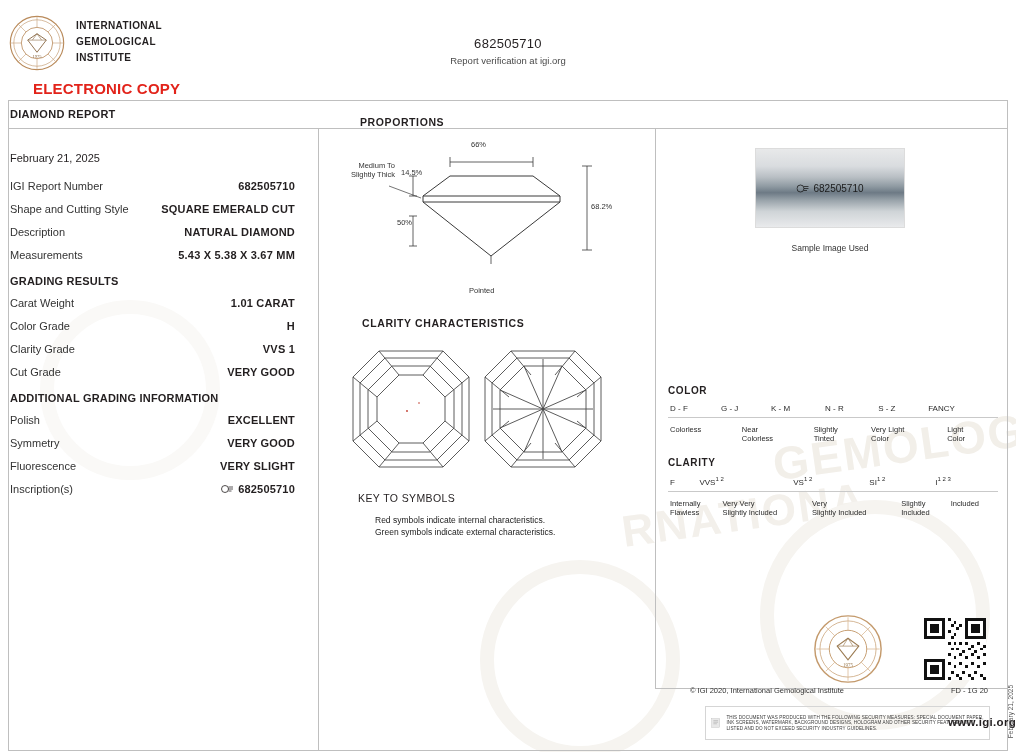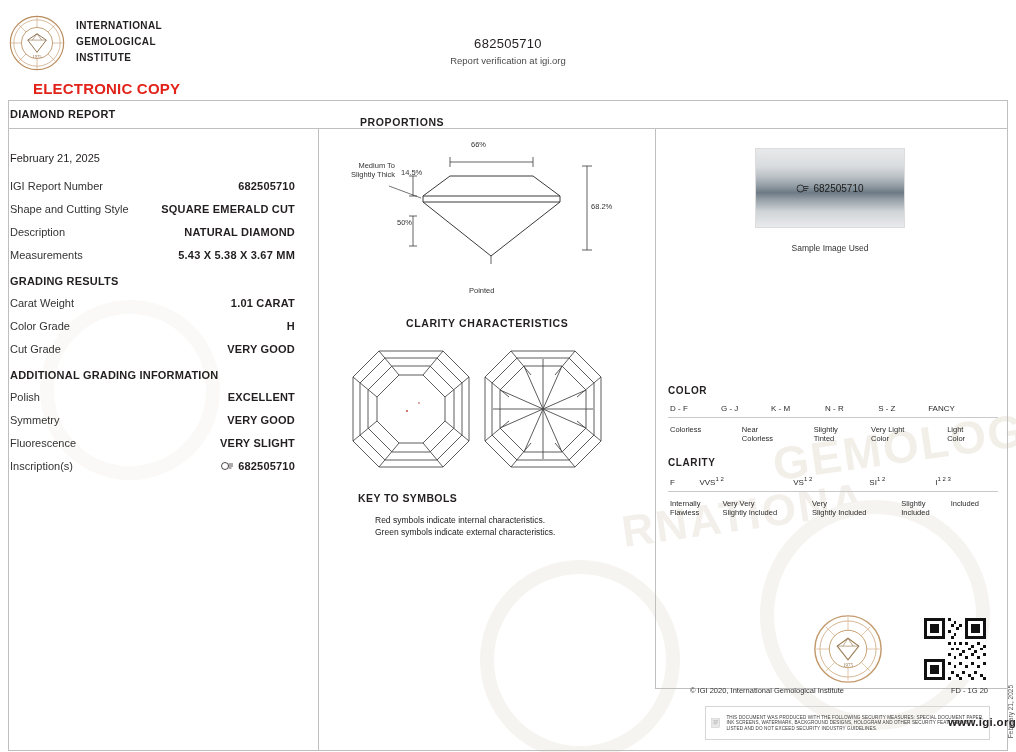--- a/index.html
+++ b/index.html
@@ -109,21 +109,21 @@
   }
   .sample-caption {
     position: absolute; left: 755px; top: 243px; width: 150px;
     text-align: center; font-size: 8.5px; color: #333;
   }
 
   
   .clarity-box { position: absolute; left: 345px; top: 345px; }
   .key-symbols {
     position: absolute; left: 358px; top: 492px;
-    font-size: 10.5px; font-weight: bold; letter-spacing: .4px;
+    font-size: 10.5px; font-weight: normal; letter-spacing: .4px;
   }
   .key-lines {
     position: absolute; left: 375px; top: 514px;
     font-size: 8.5px; line-height: 12px; color: #222;
   }
 
   
   .scale-wrap { position: absolute; left: 668px; top: 385px; width: 330px; }
   .scale-title { font-size: 10px; font-weight: bold; letter-spacing: .6px; margin-bottom: 4px; }
   .scale-table { width: 100%; border-collapse: collapse; }
@@ -232,20 +232,24 @@
 
     <div class="row">
       <span class="k">Carat Weight</span>
       <span class="v">1.01 CARAT</span>
     </div>
     <div class="row">
       <span class="k">Color Grade</span>
       <span class="v">H</span>
     </div>
     <div class="row">
+      <span class="k">Clarity Grade</span>
+      <span class="v">VVS 1</span>
+    </div>
+    <div class="row">
       <span class="k">Cut Grade</span>
       <span class="v">VERY GOOD</span>
     </div>
 
     <div class="section-head">ADDITIONAL GRADING INFORMATION</div>
 
     <div class="row">
       <span class="k">Polish</span>
       <span class="v">EXCELLENT</span>
     </div>
@@ -333,21 +337,21 @@
     <div class="wmnum">
       <svg width="13" height="10" viewBox="0 0 26 20">
         <ellipse cx="8" cy="10" rx="7" ry="7" fill="none" stroke="#1b1b1b" stroke-width="1.6"></ellipse>
         <path d="M15 6 h9 M15 10 h9 M15 14 h6" stroke="#1b1b1b" stroke-width="1.5"></path>
       </svg>
       <span>682505710</span>
     </div>
   </div>
   <div class="sample-caption">Sample Image Used</div>
 
-  <div class="sec-title" style="left:362px; top:317px;margin-left:44px;">CLARITY CHARACTERISTICS</div>
+  <div class="sec-title" style="left:362px; top:317px;">CLARITY CHARACTERISTICS</div>
 
   <div class="clarity-box">
     <svg width="270" height="135" viewBox="0 0 270 135">
 
       <g stroke="#4a4a4a" stroke-width="0.9" fill="none" transform="translate(8,6)">
         <polygon points="26,0 90,0 116,26 116,90 90,116 26,116 0,90 0,26"></polygon>
         <polygon points="32,7 84,7 109,32 109,84 84,109 32,109 7,84 7,32"></polygon>
         <polygon points="39,15 77,15 101,39 101,77 77,101 39,101 15,77 15,39"></polygon>
         <polygon points="46,24 70,24 92,46 92,70 70,92 46,92 24,70 24,46"></polygon>
         <line x1="26" y1="0" x2="46" y2="24"></line>

